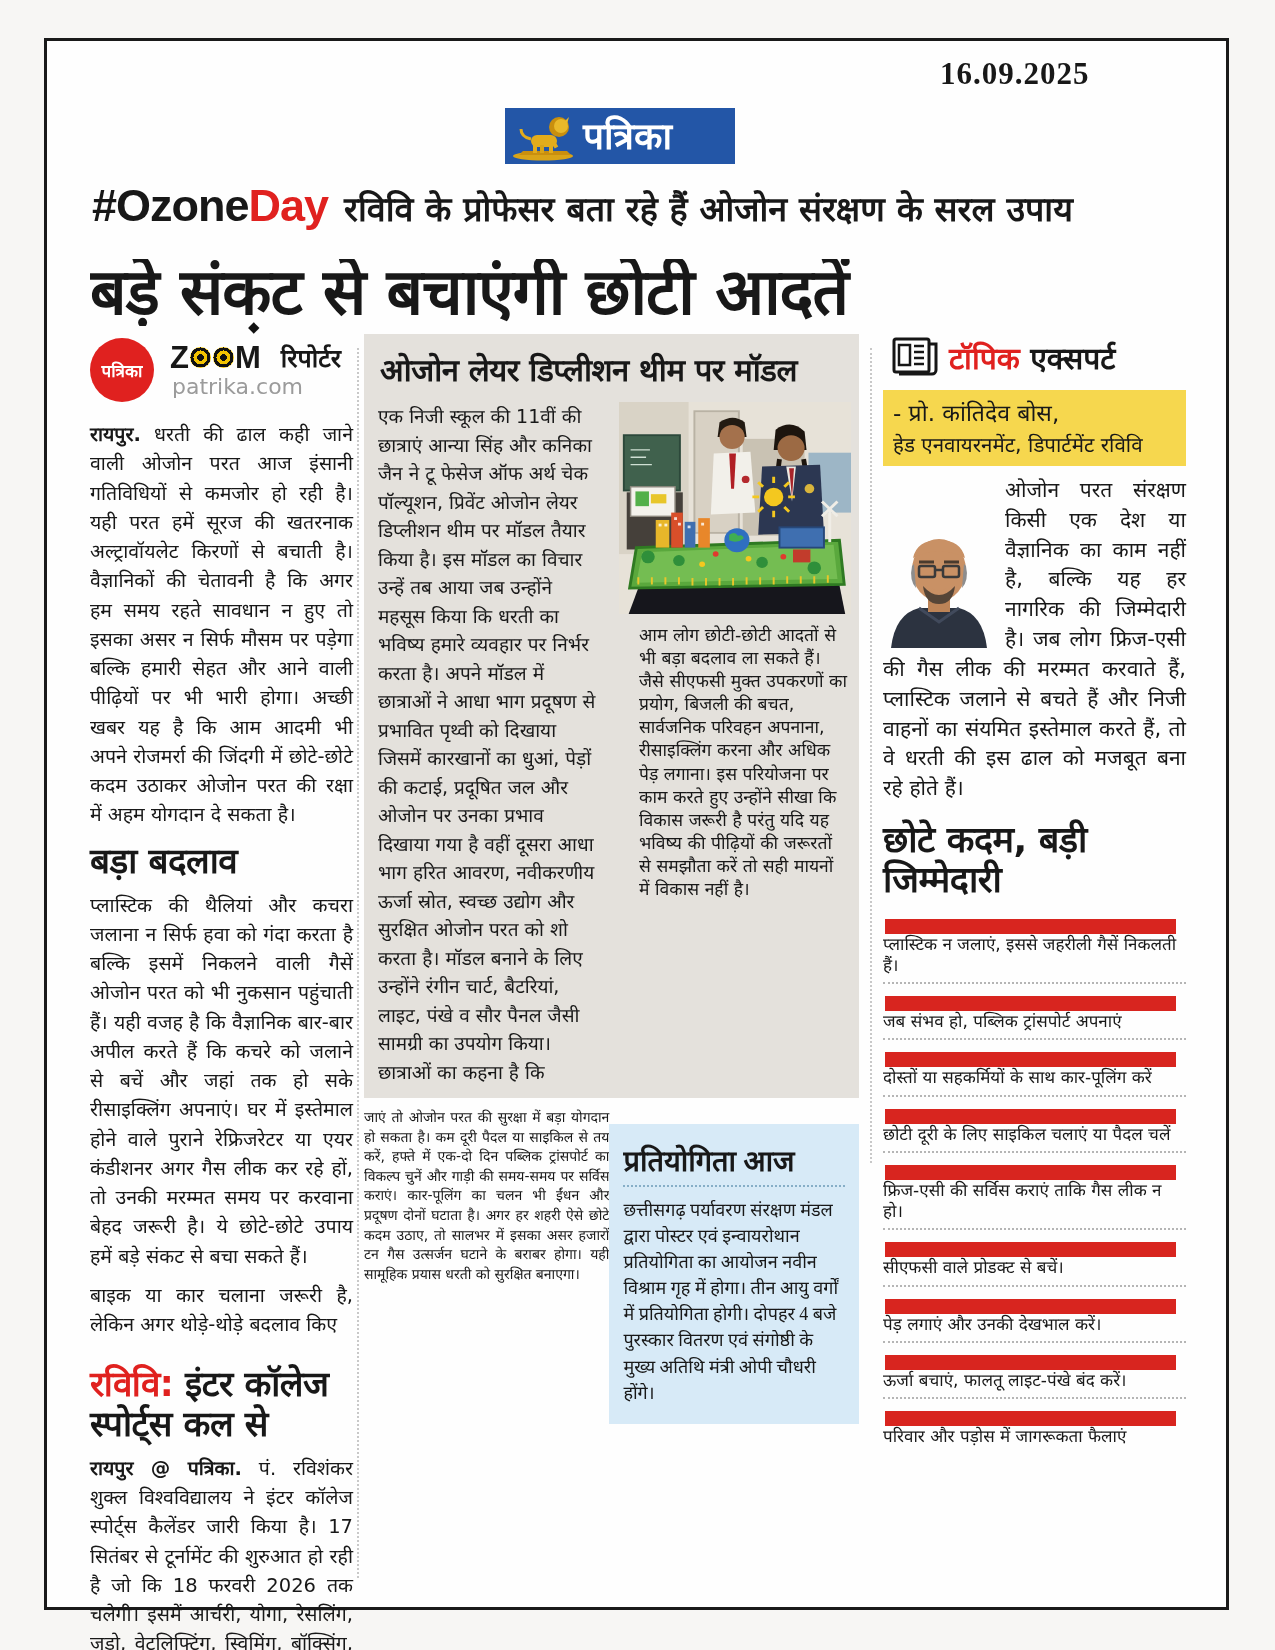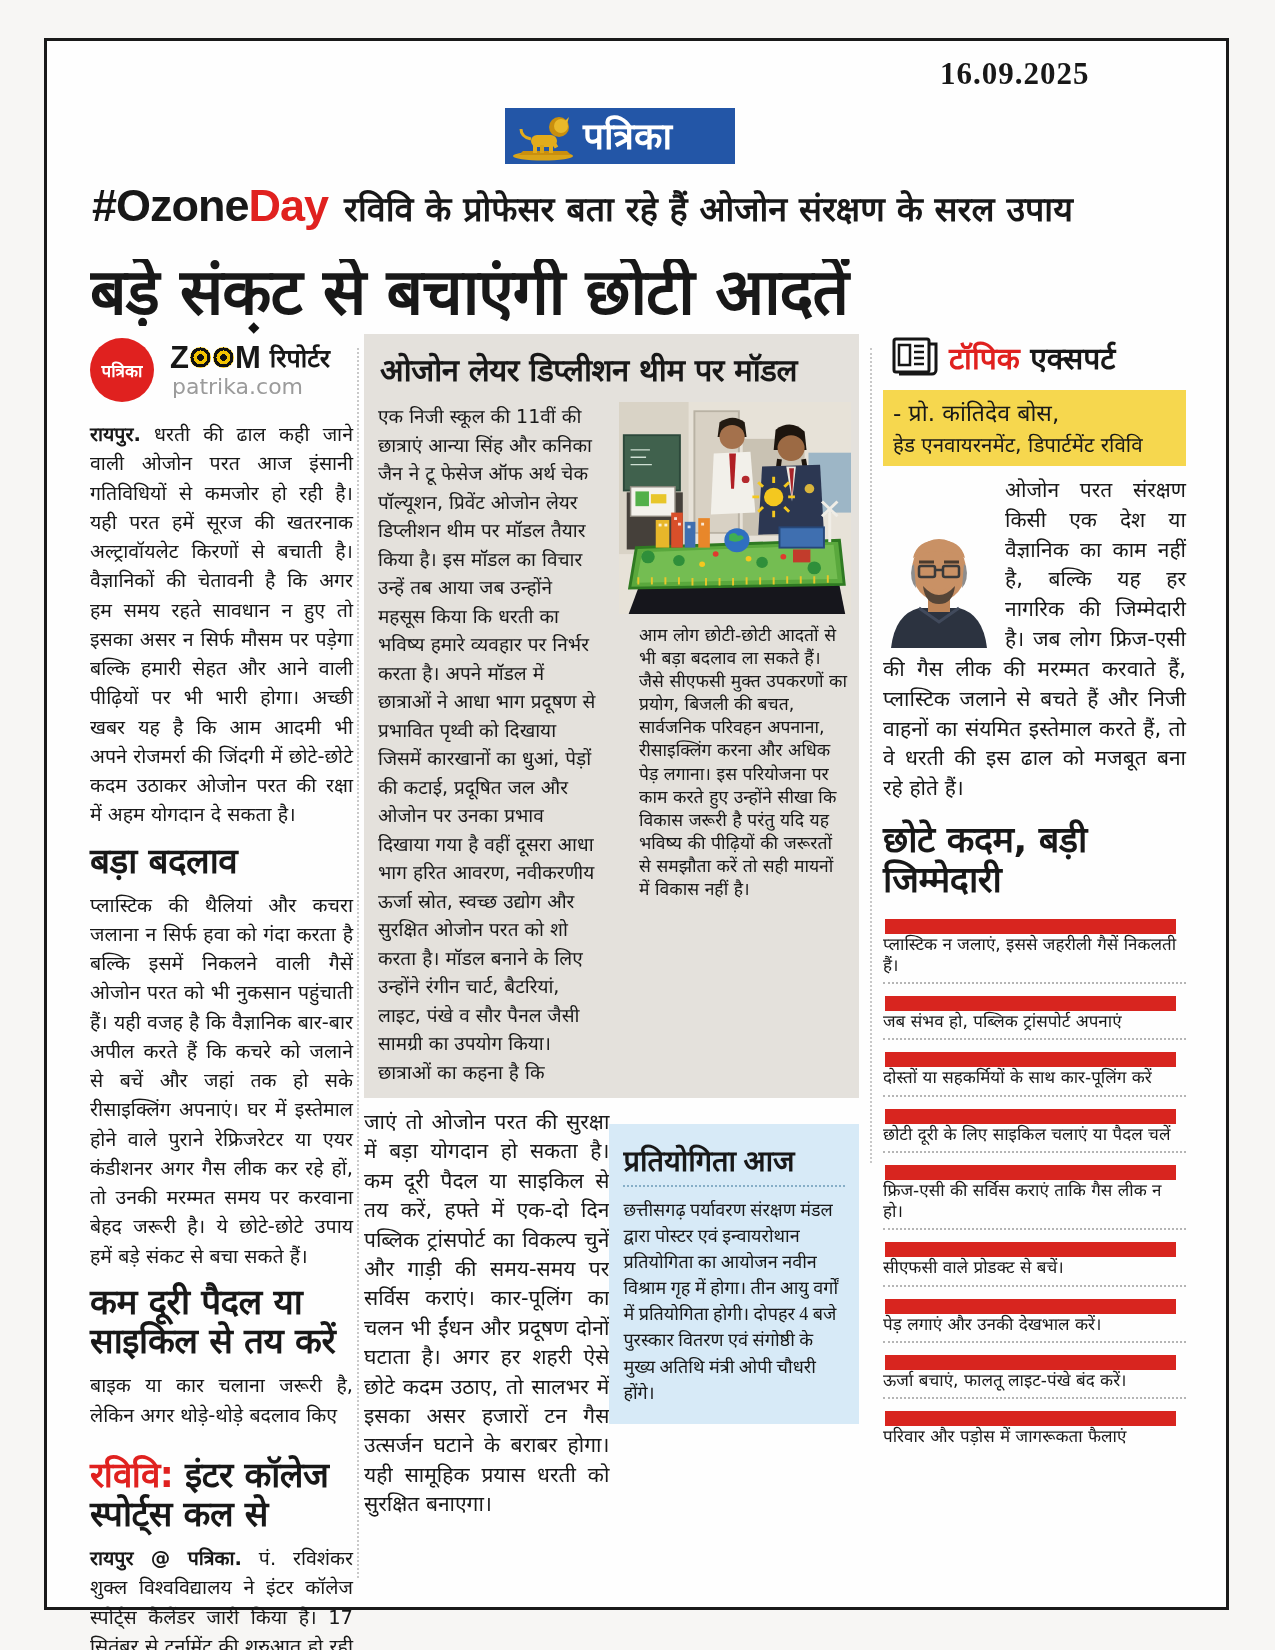--- a/index.html
+++ b/index.html
@@ -29,35 +29,35 @@
   
   .col-left{position:absolute;left:90px;top:330px;width:263px;}
   .byline{position:relative;height:86px;margin-bottom:4px;}
   .byline-diamond{position:absolute;left:158px;top:-12px;font-size:15px;color:#111;}
   .plogo{position:absolute;left:0;top:8px;width:64px;height:64px;border-radius:50%;background:#e0211f;
     color:#fff;font-size:17px;font-weight:bold;display:flex;align-items:center;justify-content:center;}
   .zoom-row{position:absolute;left:80px;top:10px;display:flex;align-items:center;}
   .zoom-letter{font-family:"Liberation Sans",sans-serif;font-weight:900;font-size:31px;line-height:1;}
   .zoom-eye{width:21px;height:21px;border-radius:50%;margin:0 1px;
     background:radial-gradient(circle,#111 0 3.5px,#f3c300 3.5px 7px,#111 7px 10px,#f3c300 10px);}
-  .zoom-reporter{font-size:25px;font-weight:bold;margin-left:9px;}
+  .zoom-reporter{font-size:25px;font-weight:bold;margin-left:20px;}
   .zoom-site{position:absolute;left:82px;top:44px;color:#9b9b9b;font-size:22px;}
   .body-text{font-size:19.5px;line-height:1.5;text-align:justify;margin:0 0 10px;}
   .sec-h{font-size:35px;font-weight:bold;line-height:1.12;margin:12px 0 10px;letter-spacing:-0.5px;}
   
   .col-mid{position:absolute;left:364px;top:334px;width:495px;}
   .graybox{background:#e4e1dc;padding:14px 10px 12px 14px;box-sizing:border-box;}
   .graybox-title{font-size:31px;font-weight:bold;margin:0 0 12px 2px;letter-spacing:-0.5px;}
   .gb-flex{display:flex;gap:27px;}
   .gb-text{width:234px;font-size:19px;line-height:1.5;margin:0;}
   .gb-media{width:226px;}
   .photo-svg{width:232px;height:212px;display:block;margin-left:-4px;background:#ddd6ca;}
   .caption{font-size:17.5px;line-height:1.32;margin:10px 0 0 16px;}
   .mid-bottom{display:flex;margin-top:10px;}
-  .cont-text{width:248px;font-size:21px;line-height:1.4;text-align:justify;margin:0;}
+  .cont-text{width:248px;font-size:14px;line-height:1.4;text-align:justify;margin:0;}
   .bluebox{width:252px;margin-left:auto;margin-top:16px;background:#d7eaf7;padding:16px 14px 18px;box-sizing:border-box;align-self:flex-start;font-family:Liberation Serif, serif;}
   .bluebox-title{font-size:29px;font-weight:bold;margin:0 0 6px;}
   .dotted-rule{border-top:2px dotted #86aec7;margin:0 0 10px;}
   .bluebox-body{font-size:18px;line-height:1.45;margin:0;}
   
   .col-right{position:absolute;left:883px;top:336px;width:303px;}
   .expert-head{display:flex;align-items:center;gap:10px;margin-left:8px;}
   .expert-title{font-size:30px;font-weight:bold;}
   .yellowbox{background:#f6d74e;padding:6px 10px 8px;margin-top:12px;}
   .expert-name{font-size:23px;font-weight:normal;}
@@ -118,24 +118,20 @@
       <span class="zoom-reporter">रिपोर्टर</span>
     </div>
     <div class="zoom-site">patrika.com</div>
   </div>
 
   <p class="body-text"><b>रायपुर.</b><span> धरती की ढाल कही जाने वाली ओजोन परत आज इंसानी गतिविधियों से कमजोर हो रही है। यही परत हमें सूरज की खतरनाक अल्ट्रावॉयलेट किरणों से बचाती है। वैज्ञानिकों की चेतावनी है कि अगर हम समय रहते सावधान न हुए तो इसका असर न सिर्फ मौसम पर पड़ेगा बल्कि हमारी सेहत और आने वाली पीढ़ियों पर भी भारी होगा। अच्छी खबर यह है कि आम आदमी भी अपने रोजमर्रा की जिंदगी में छोटे-छोटे कदम उठाकर ओजोन परत की रक्षा में अहम योगदान दे सकता है।</span></p>
 
   <h2 class="sec-h">बड़ा बदलाव</h2>
   <p class="body-text">प्लास्टिक की थैलियां और कचरा जलाना न सिर्फ हवा को गंदा करता है बल्कि इसमें निकलने वाली गैसें ओजोन परत को भी नुकसान पहुंचाती हैं। यही वजह है कि वैज्ञानिक बार-बार अपील करते हैं कि कचरे को जलाने से बचें और जहां तक हो सके रीसाइक्लिंग अपनाएं। घर में इस्तेमाल होने वाले पुराने रेफ्रिजरेटर या एयर कंडीशनर अगर गैस लीक कर रहे हों, तो उनकी मरम्मत समय पर करवाना बेहद जरूरी है। ये छोटे-छोटे उपाय हमें बड़े संकट से बचा सकते हैं।</p>
 
-  <h2 class="sec-h">
-    <span style="display:block">कम दूरी पैदल या</span>
-    <span style="display:block">साइकिल से तय करें</span>
-  </h2>
   <p class="body-text">बाइक या कार चलाना जरूरी है, लेकिन अगर थोड़े-थोड़े बदलाव किए</p>
 
   <h2 class="sec-h" style="margin-top:26px">
     <span style="display:block"><span class="red">रविवि:</span><span> इंटर कॉलेज</span></span>
     <span style="display:block">स्पोर्ट्स कल से</span>
   </h2>
   <p class="body-text"><b>रायपुर @ पत्रिका.</b><span> पं. रविशंकर शुक्ल विश्वविद्यालय ने इंटर कॉलेज स्पोर्ट्स कैलेंडर जारी किया है। 17 सितंबर से टूर्नामेंट की शुरुआत हो रही है जो कि 18 फरवरी 2026 तक चलेगी। इसमें आर्चरी, योगा, रेसलिंग, जूडो, वेटलिफ्टिंग, स्विमिंग, बॉक्सिंग, हॉकी, क्रिकेट, बैडमिंटन, फुटबॉल, पॉवर लिफ्टिंग, नेटबॉल, सॉफ्टबॉल, कराते, साइकलिंग जैसे स्पोर्ट्स टूर्नामेंट होंगे।</span></p>
 </div>
 
 <div class="col-mid">

